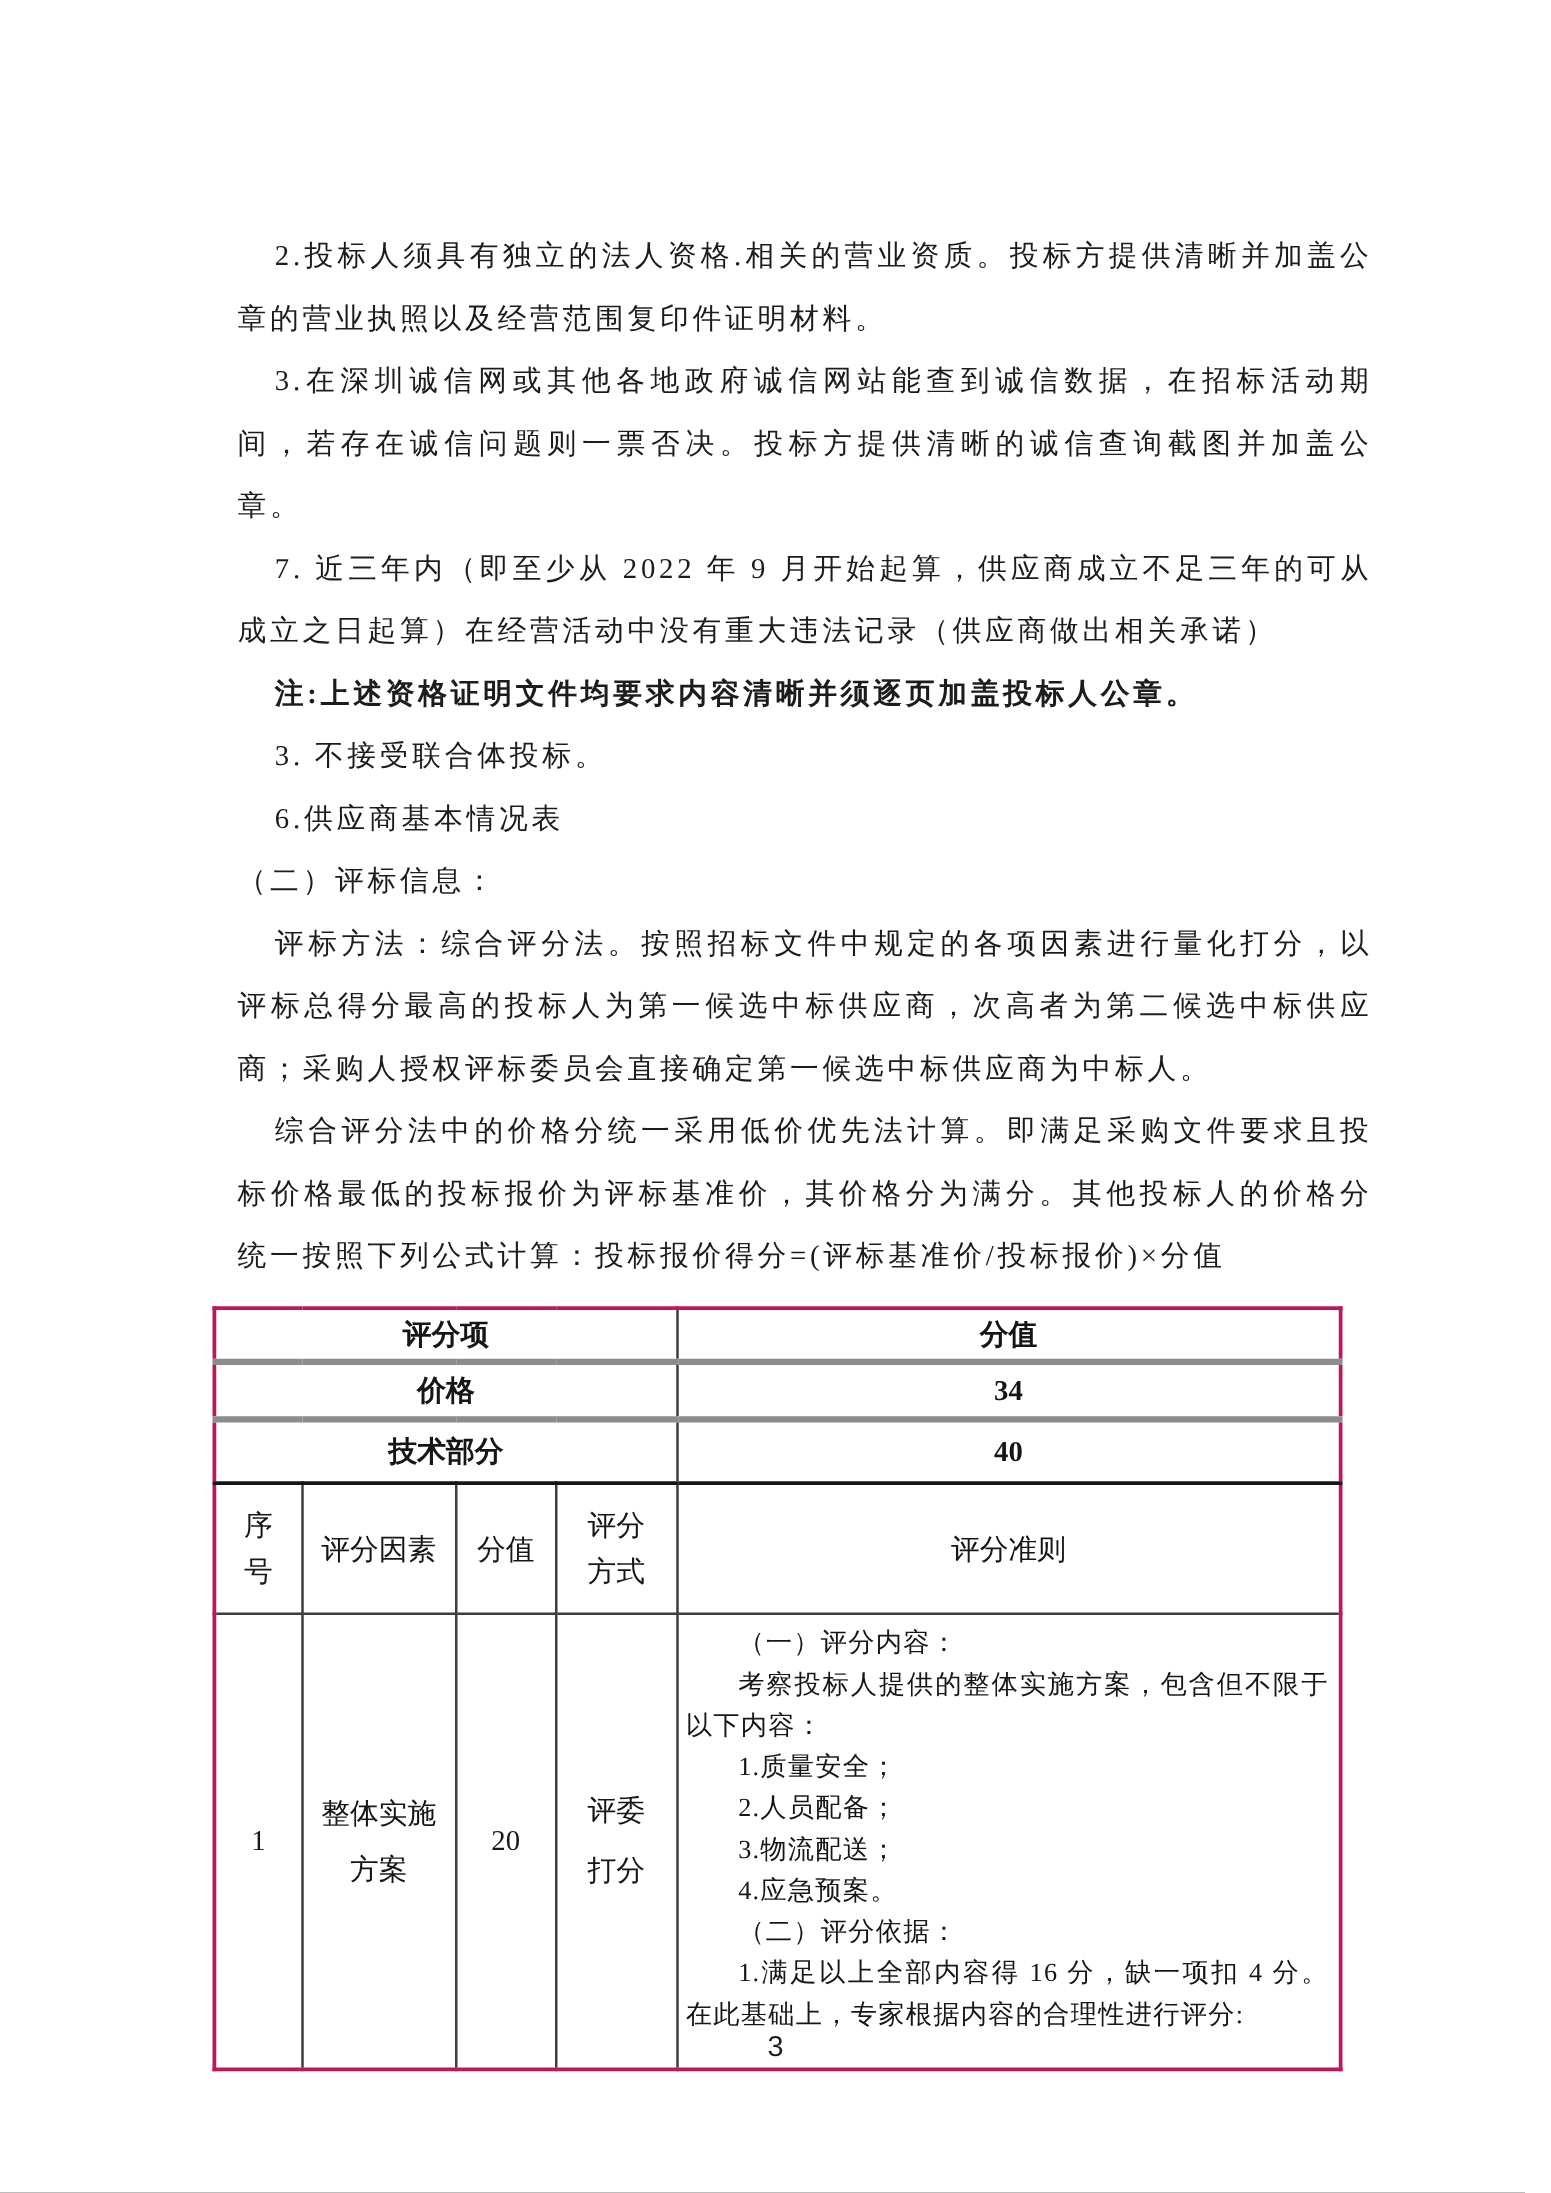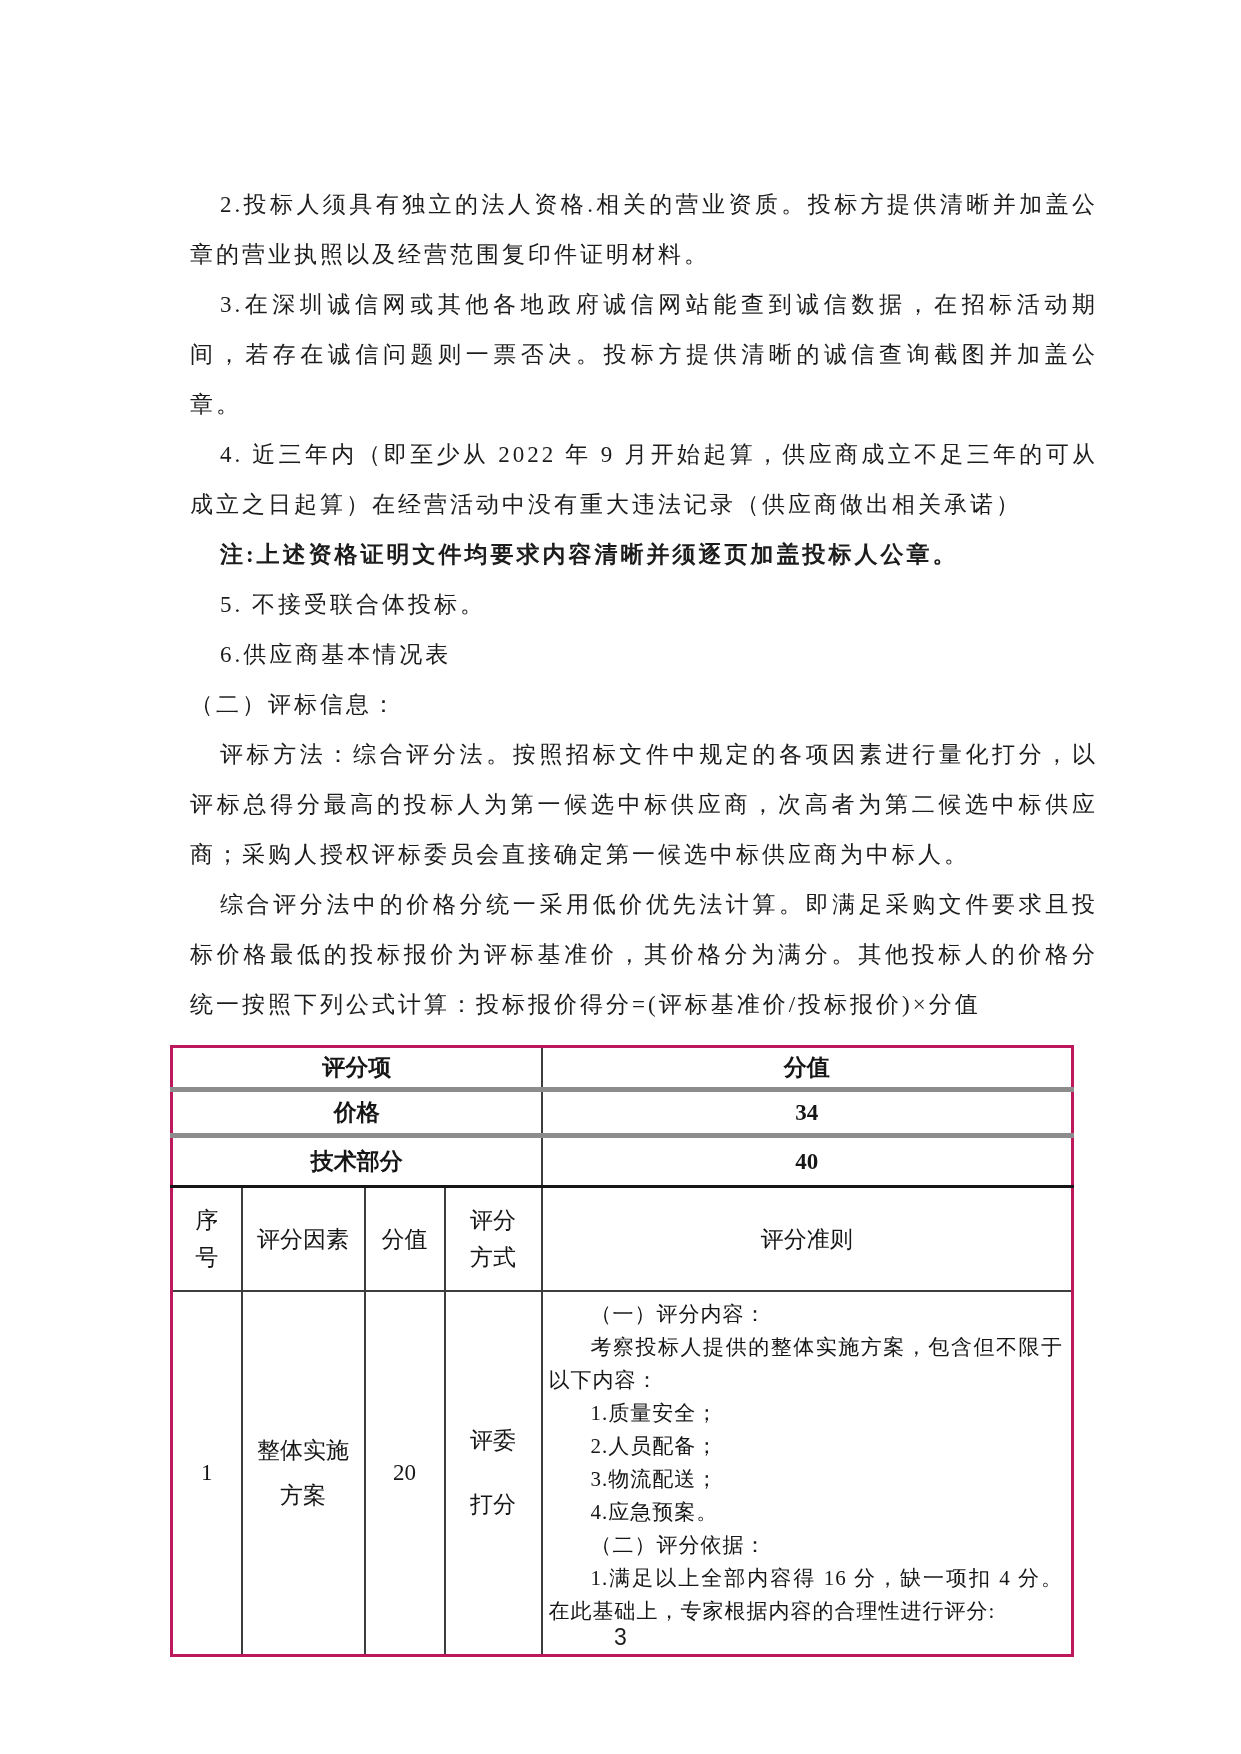--- a/index.html
+++ b/index.html
@@ -45,21 +45,21 @@
   }
   .score-table{border:3px solid #be185d;}
   .r1 td,.r2 td{border-bottom:5px solid #8c8c8c;}
   .r3 td{border-bottom:3px solid #161616;}
   .r1 td{height:39px;font-weight:bold;}
   .r2 td{height:41px;font-weight:bold;}
   .r3 td{height:47px;font-weight:bold;}
   .rh td{height:78px;line-height:37px;}
   .rd td{height:356px;}
   .w1{display:block;width:1.2em;margin:14px auto;}   
-  .w2{display:block;width:2.2em;margin:0 auto;line-height:64px;}
+  .w2{display:block;width:2.2em;margin:0 auto;line-height:48px;}
   .w4{display:block;width:4.2em;margin:0 auto;line-height:45px;}
   .criteria-cell{
     vertical-align:top !important;
     text-align:justify !important;
     padding:6px 8px 0 6px !important;
   }
   .cp{
     margin:0;
     font-size:21px;
     line-height:33px;
@@ -77,23 +77,23 @@
   }
 </style>
 </head>
 <body>
 
 <div class="page">
 
   <div class="content">
     <p class="para indent">2.投标人须具有独立的法人资格.相关的营业资质。投标方提供清晰并加盖公章的营业执照以及经营范围复印件证明材料。</p>
     <p class="para indent">3.在深圳诚信网或其他各地政府诚信网站能查到诚信数据，在招标活动期间，若存在诚信问题则一票否决。投标方提供清晰的诚信查询截图并加盖公章。</p>
-    <p class="para indent">4. 近三年内（即至少从 2022 年 9 月开始起算，供应商成立不足三年的可从成立之日起算）在经营活动中没有重大违法记录（供应商做出相关承诺）</p>
+    <p class="para indent">7. 近三年内（即至少从 2022 年 9 月开始起算，供应商成立不足三年的可从成立之日起算）在经营活动中没有重大违法记录（供应商做出相关承诺）</p>
     <p class="para indent bold">注:上述资格证明文件均要求内容清晰并须逐页加盖投标人公章。</p>
-    <p class="para indent">5. 不接受联合体投标。</p>
+    <p class="para indent">3. 不接受联合体投标。</p>
     <p class="para indent">6.供应商基本情况表</p>
     <p class="para">（二）评标信息：</p>
     <p class="para indent">评标方法：综合评分法。按照招标文件中规定的各项因素进行量化打分，以评标总得分最高的投标人为第一候选中标供应商，次高者为第二候选中标供应商；采购人授权评标委员会直接确定第一候选中标供应商为中标人。</p>
     <p class="para indent">综合评分法中的价格分统一采用低价优先法计算。即满足采购文件要求且投标价格最低的投标报价为评标基准价，其价格分为满分。其他投标人的价格分统一按照下列公式计算：投标报价得分=(评标基准价/投标报价)×分值</p>
   </div>
 
   <table class="score-table">
     <colgroup>
       <col style="width:70px">
       <col style="width:123px">

